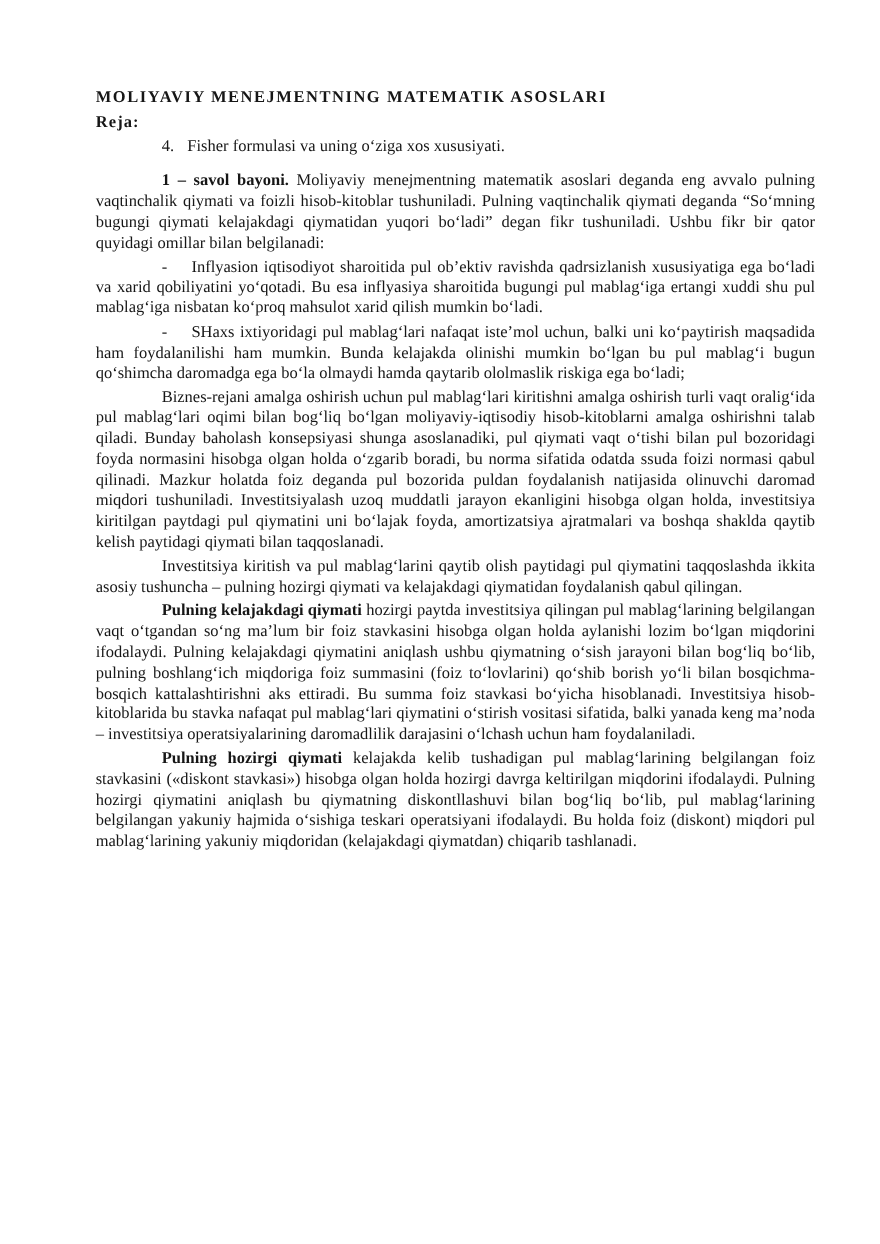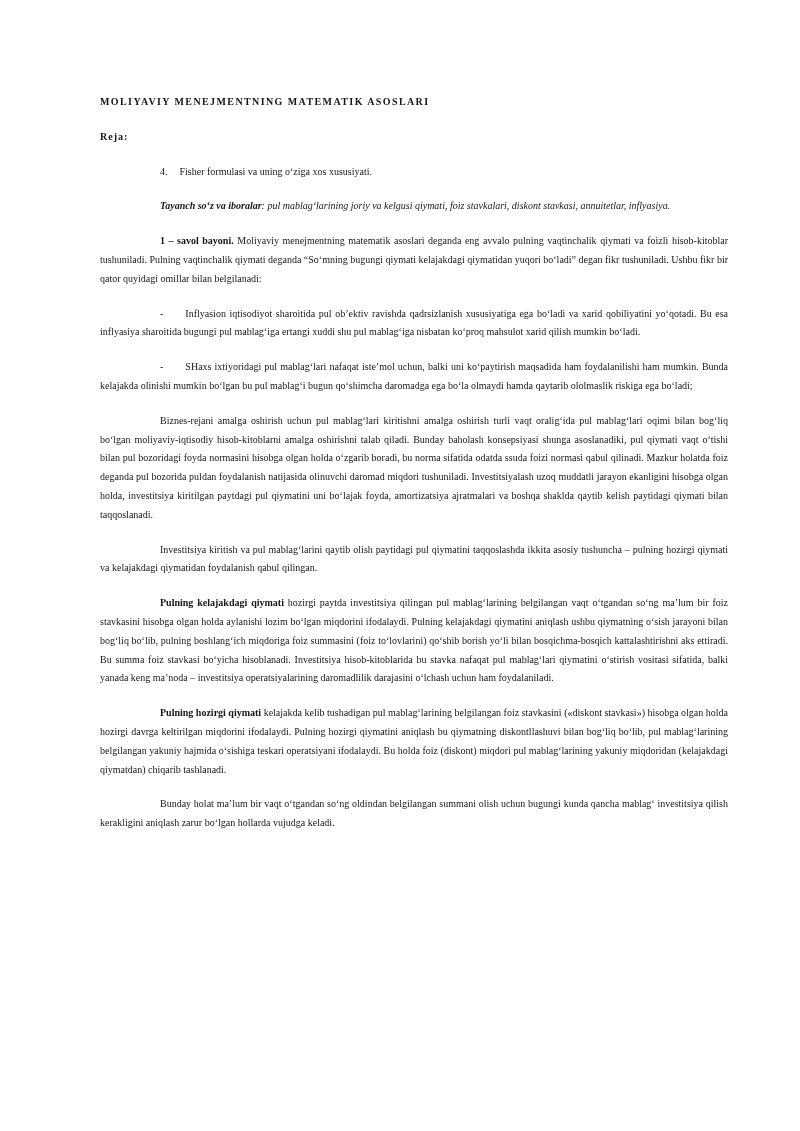--- a/index.html
+++ b/index.html
@@ -12,22 +12,22 @@
     width: 800px;
     height: 1131px;
     margin: 0;
     background: #ffffff;
     color: #161616;
     font-family: "Liberation Serif", "DejaVu Serif", serif;
     padding: 77px 56px 40px 84px;
     overflow: hidden;
   }
   .sheet p {
-    margin: 16px;
-    font-size: 10px;
+    margin: 3px;
+    font-size: 15px;
     line-height: 18.8px;
     text-align: justify;
   }
   .doc-title {
     text-align: center;
     font-weight: bold;
     font-size: 17px;
     line-height: 19px;
     letter-spacing: 1.4px;
     margin: 0;
@@ -61,31 +61,29 @@
 
   <p class="doc-title">MOLIYAVIY MENEJMENTNING MATEMATIK ASOSLARI</p>
 
   <p class="plan-heading">Reja:</p>
 
 
 
 
   <p class="ind"><span>4.</span><span class="tab"></span><span>Fisher formulasi va uning o‘ziga xos xususiyati.</span></p>
 
-  <p class="ind kw"><span class="lead-bi">Tayanch so‘z va iboralar</span><span>: pul mablag‘larining joriy va kelgusi qiymati, foiz stavkalari, diskont stavkasi, annuitetlar, inflyasiya.</span></p>
 
   <p class="ind first-para"><span class="lead-b">1 – savol bayoni.</span> <span>Moliyaviy menejmentning matematik asoslari deganda eng avvalo pulning vaqtinchalik qiymati va foizli hisob-kitoblar tushuniladi. Pulning vaqtinchalik qiymati deganda “So‘mning bugungi qiymati kelajakdagi qiymatidan yuqori bo‘ladi” degan fikr tushuniladi. Ushbu fikr bir qator quyidagi omillar bilan belgilanadi:</span></p>
 
   <p class="ind"><span>-</span><span class="btab"></span><span>Inflyasion iqtisodiyot sharoitida pul ob’ektiv ravishda qadrsizlanish xususiyatiga ega bo‘ladi va xarid qobiliyatini yo‘qotadi. Bu esa inflyasiya sharoitida bugungi pul mablag‘iga ertangi xuddi shu pul mablag‘iga nisbatan ko‘proq mahsulot xarid qilish mumkin bo‘ladi.</span></p>
 
   <p class="ind"><span>-</span><span class="btab"></span><span>SHaxs ixtiyoridagi pul mablag‘lari nafaqat iste’mol uchun, balki uni ko‘paytirish maqsadida ham foydalanilishi ham mumkin. Bunda kelajakda olinishi mumkin bo‘lgan bu pul mablag‘i bugun qo‘shimcha daromadga ega bo‘la olmaydi hamda qaytarib ololmaslik riskiga ega bo‘ladi;</span></p>
 
   <p class="ind"><span>Biznes-rejani amalga oshirish uchun pul mablag‘lari kiritishni amalga oshirish turli vaqt oralig‘ida pul mablag‘lari oqimi bilan bog‘liq bo‘lgan moliyaviy-iqtisodiy hisob-kitoblarni amalga oshirishni talab qiladi. Bunday baholash konsepsiyasi shunga asoslanadiki, pul qiymati vaqt o‘tishi bilan pul bozoridagi foyda normasini hisobga olgan holda o‘zgarib boradi, bu norma sifatida odatda ssuda foizi normasi qabul qilinadi. Mazkur holatda foiz deganda pul bozorida puldan foydalanish natijasida olinuvchi daromad miqdori tushuniladi. Investitsiyalash uzoq muddatli jarayon ekanligini hisobga olgan holda, investitsiya kiritilgan paytdagi pul qiymatini uni bo‘lajak foyda, amortizatsiya ajratmalari va boshqa shaklda qaytib kelish paytidagi qiymati bilan taqqoslanadi.</span></p>
 
   <p class="ind"><span>Investitsiya kiritish va pul mablag‘larini qaytib olish paytidagi pul qiymatini taqqoslashda ikkita asosiy tushuncha – pulning hozirgi qiymati va kelajakdagi qiymatidan foydalanish qabul qilingan.</span></p>
 
   <p class="ind"><span class="lead-b">Pulning kelajakdagi qiymati</span> <span>hozirgi paytda investitsiya qilingan pul mablag‘larining belgilangan vaqt o‘tgandan so‘ng ma’lum bir foiz stavkasini hisobga olgan holda aylanishi lozim bo‘lgan miqdorini ifodalaydi. Pulning kelajakdagi qiymatini aniqlash ushbu qiymatning o‘sish jarayoni bilan bog‘liq bo‘lib, pulning boshlang‘ich miqdoriga foiz summasini (foiz to‘lovlarini) qo‘shib borish yo‘li bilan bosqichma-bosqich kattalashtirishni aks ettiradi. Bu summa foiz stavkasi bo‘yicha hisoblanadi. Investitsiya hisob-kitoblarida bu stavka nafaqat pul mablag‘lari qiymatini o‘stirish vositasi sifatida, balki yanada keng ma’noda – investitsiya operatsiyalarining daromadlilik darajasini o‘lchash uchun ham foydalaniladi.</span></p>
 
   <p class="ind"><span class="lead-b">Pulning hozirgi qiymati</span> <span>kelajakda kelib tushadigan pul mablag‘larining belgilangan foiz stavkasini («diskont stavkasi») hisobga olgan holda hozirgi davrga keltirilgan miqdorini ifodalaydi. Pulning hozirgi qiymatini aniqlash bu qiymatning diskontllashuvi bilan bog‘liq bo‘lib, pul mablag‘larining belgilangan yakuniy hajmida o‘sishiga teskari operatsiyani ifodalaydi. Bu holda foiz (diskont) miqdori pul mablag‘larining yakuniy miqdoridan (kelajakdagi qiymatdan) chiqarib tashlanadi.</span></p>
 
-  <p class="ind"><span>Bunday holat ma’lum bir vaqt o‘tgandan so‘ng oldindan belgilangan summani olish uchun bugungi kunda qancha mablag‘ investitsiya qilish kerakligini aniqlash zarur bo‘lgan hollarda vujudga keladi.</span></p>
 
 </div>
 
 </body></html>

